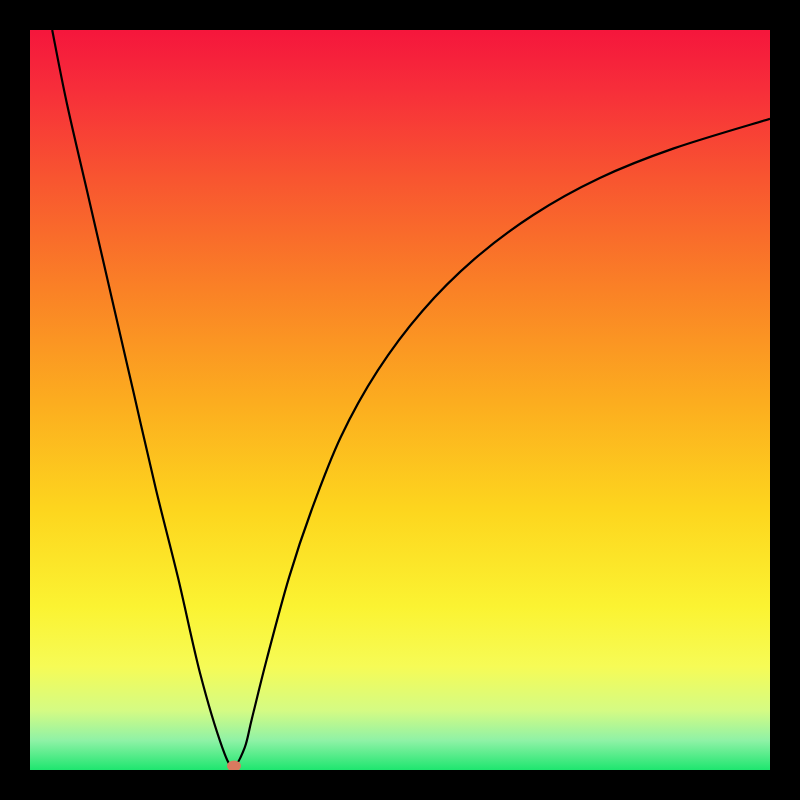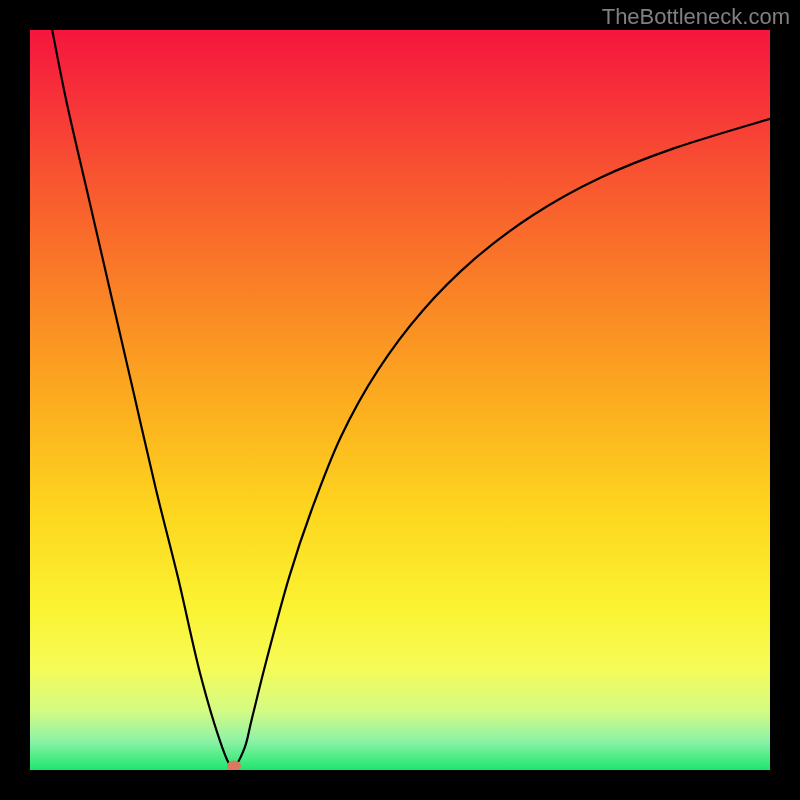--- a/index.html
+++ b/index.html
@@ -46,21 +46,20 @@
     background: #d97a5f;
     border-radius: 50%;
     transform: translate(-50%, -50%);
   }
 </style>
 </head>
 <body>
 
 <div class="outer-frame">
 
-  <div class="watermark">TheBottleneck.com</div>
 
   <div class="plot-area">
     <svg viewBox="0 0 740 740" preserveAspectRatio="none">
       <defs>
         <linearGradient id="bg-grad" x1="0" y1="0" x2="0" y2="1">
             <stop offset="0%" stop-color="#f5163c"></stop>
             <stop offset="8%" stop-color="#f72e3a"></stop>
             <stop offset="20%" stop-color="#f85530"></stop>
             <stop offset="35%" stop-color="#fa8126"></stop>
             <stop offset="50%" stop-color="#fcac1f"></stop>

